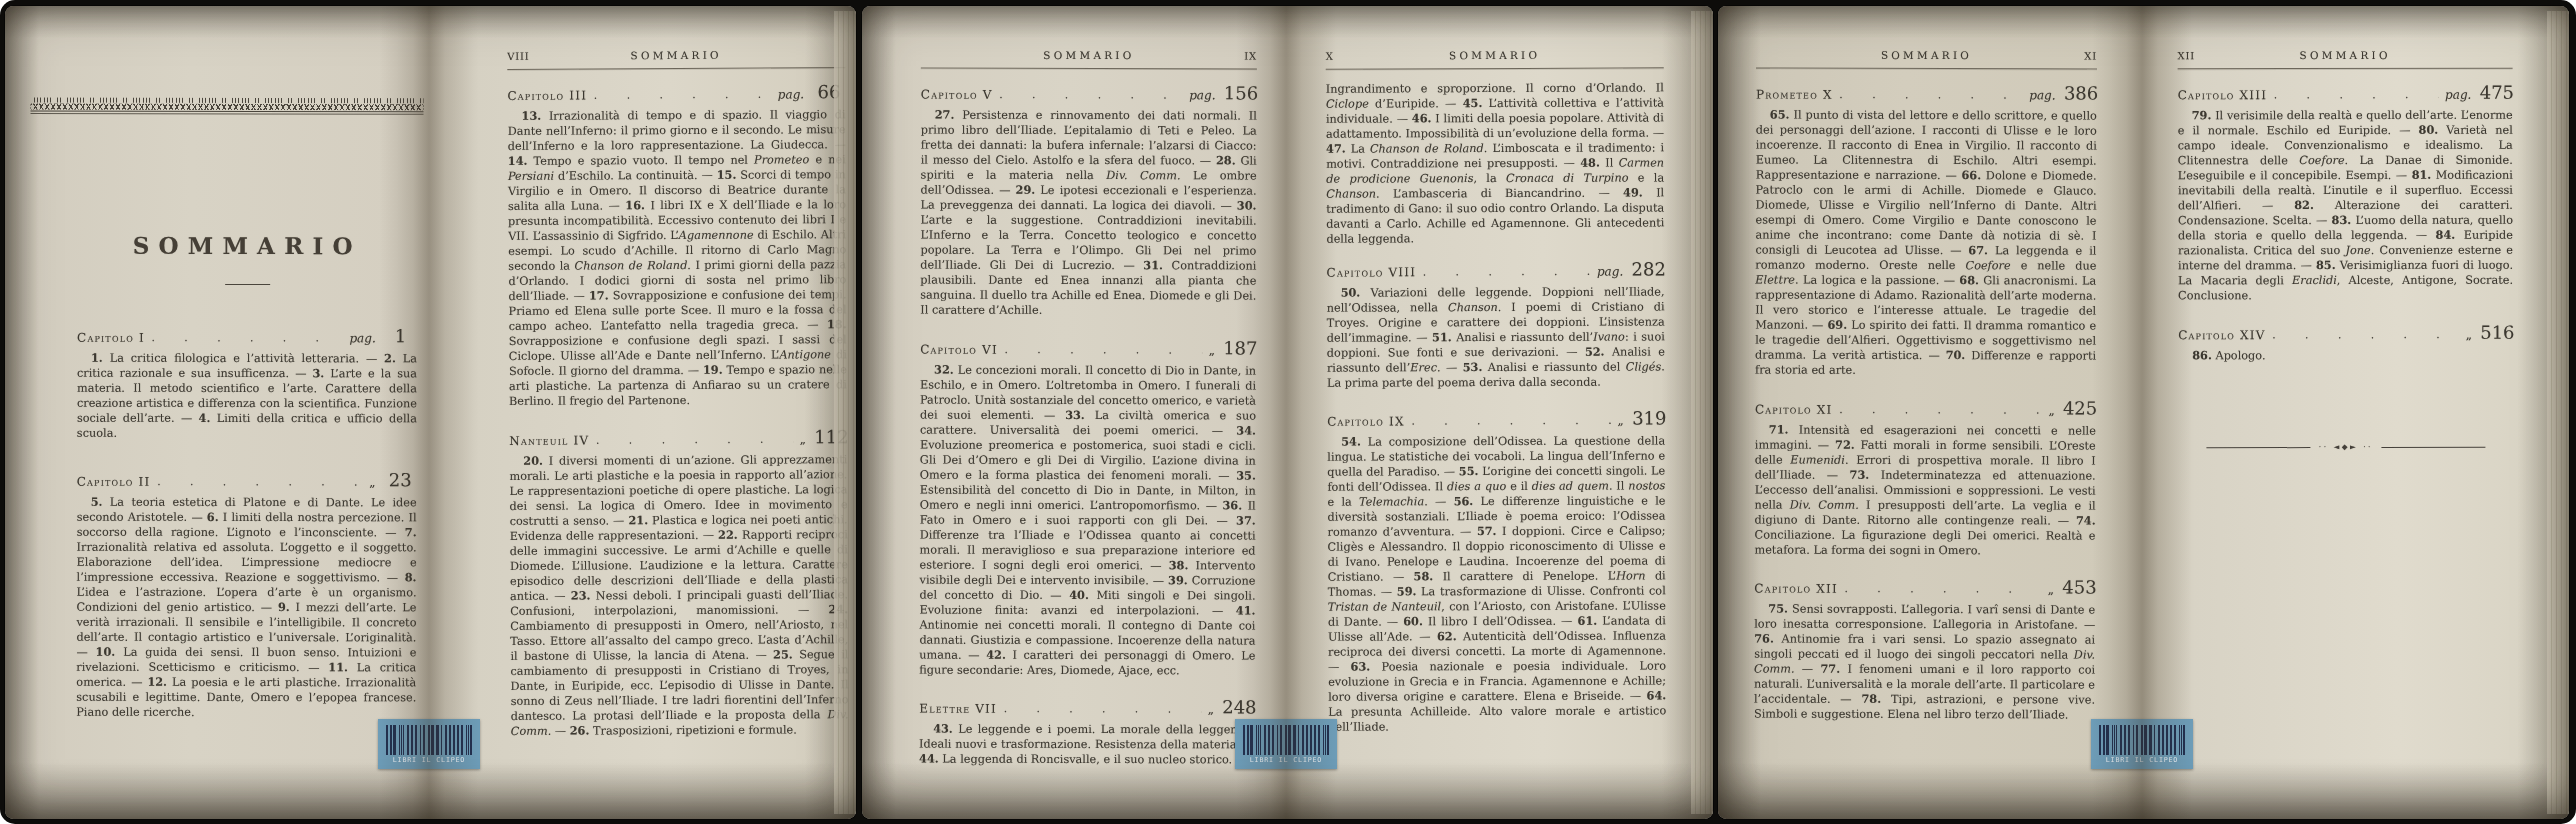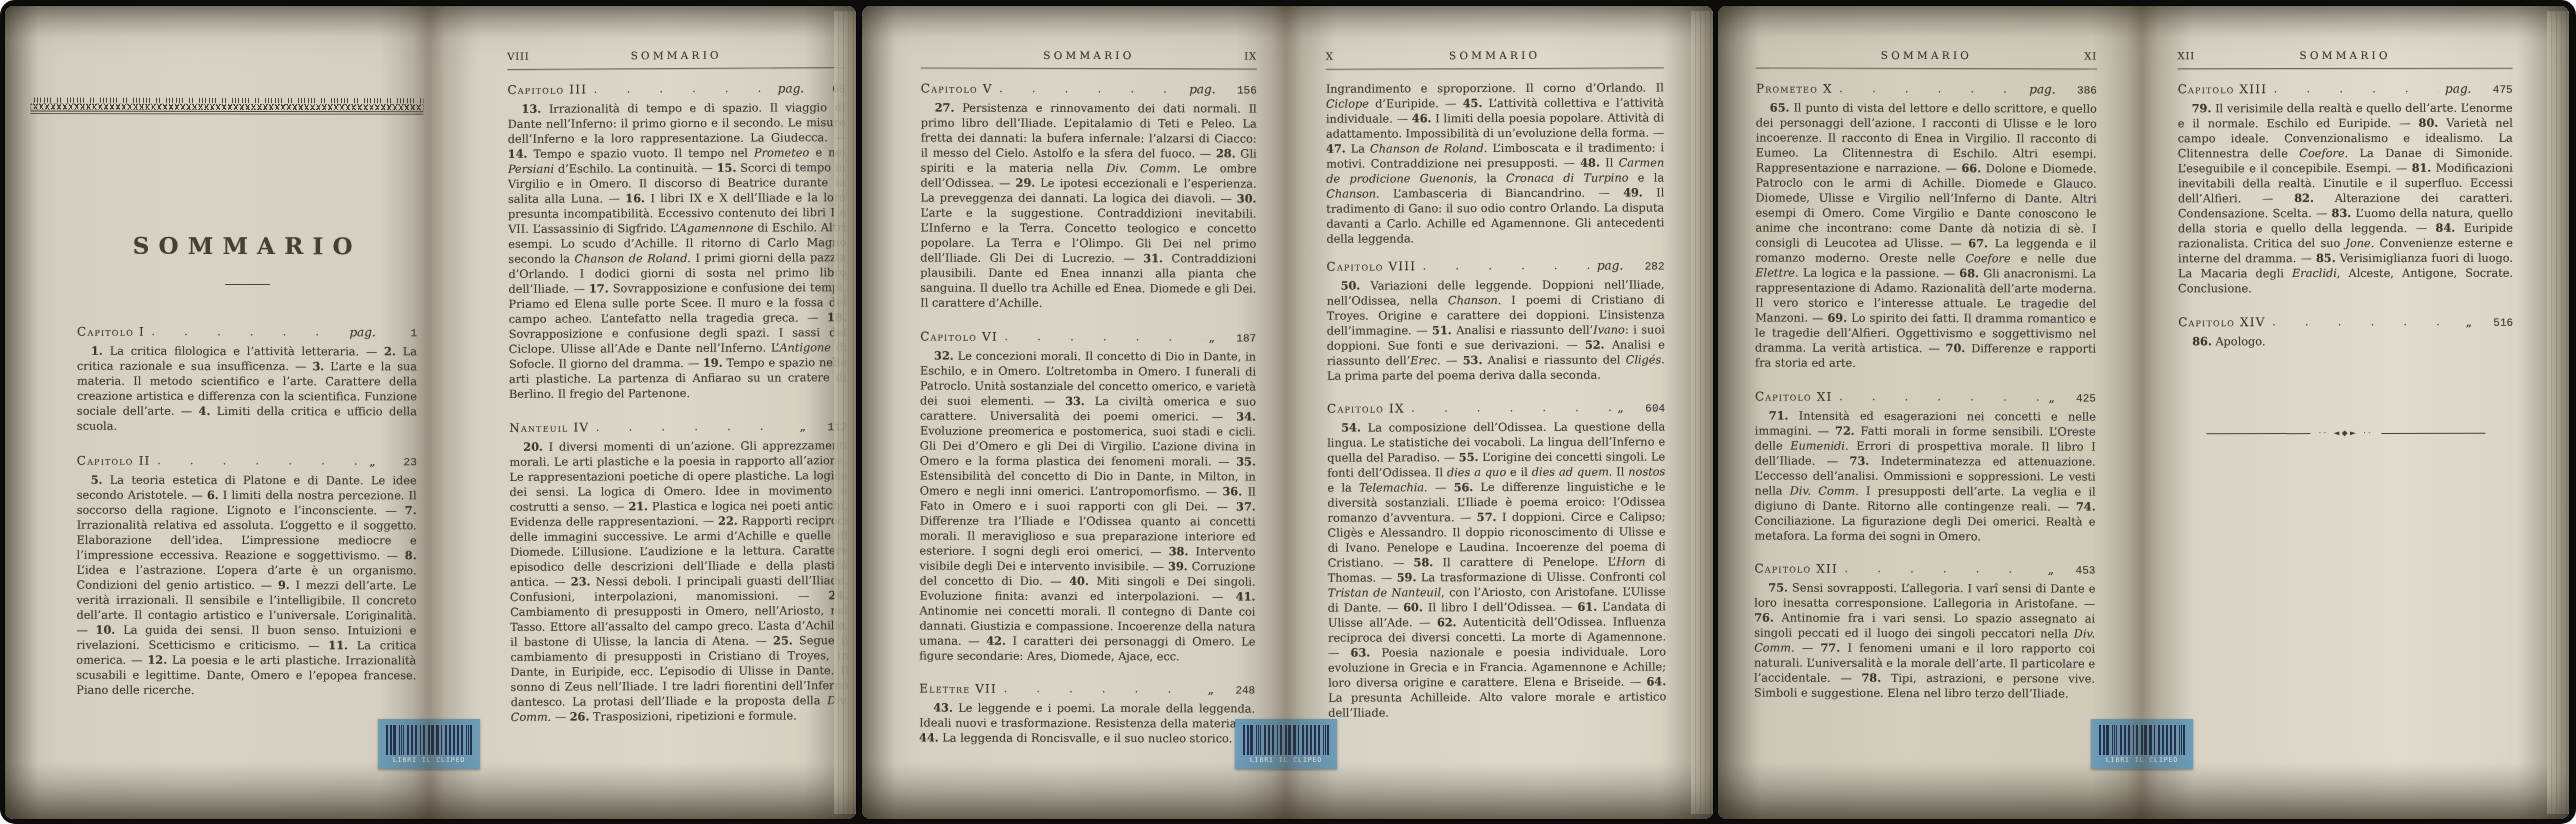--- a/index.html
+++ b/index.html
@@ -59,40 +59,40 @@
   .hrule{border-top:0.8px solid #6c665a;margin-top:2.5px;box-shadow:0 0.8px 0 rgba(108,102,90,.25);}
 
   .chapter{margin-top:18.3px;}
   .chapters > .chapter:first-child{margin-top:13.3px;}
   .chline{display:flex;align-items:baseline;font-size:12px;}
   .chlabel{font-variant:small-caps;letter-spacing:1.2px;white-space:nowrap;}
   .dots{flex:1;overflow:hidden;white-space:nowrap;font-size:10.8px;letter-spacing:7.5px;
         margin:0 6.7px;transform:translateY(-0.8px);color:#45403a;}
   .ref{white-space:nowrap;margin-right:8.3px;font-size:12px;}
   .ref.it{font-style:italic;}
-  .pageno{width:33px;text-align:right;font-size:11px;font-family:Liberation Mono, monospace;}
+  .pageno{width:33px;text-align:center;font-size:18px;}
   .summary{margin:5px 0 0 0;font-size:11.3px;line-height:15px;text-align:justify;
            text-indent:14px;}
   .summary.cont{text-indent:0;margin-top:11.7px;}
   .summary b{font-weight:bold;}
   .summary i{font-style:italic;}
 
   
   .t-content{top:0;}
   .ornament{position:absolute;top:92px;left:-47px;width:393px;}
   .orn-ticks{height:5px;background:repeating-linear-gradient(90deg,#4a453c 0 0.8px,transparent 0.8px 3.3px);}
   .orn-zig{height:5.8px;margin-top:0.8px;background:
       repeating-linear-gradient(58deg,#4a453c 0 1.2px,transparent 1.2px 5px),
       repeating-linear-gradient(-58deg,#4a453c 0 1.2px,transparent 1.2px 5px);}
   .orn-rule{margin-top:1.7px;border-top:0.8px solid #4a453c;box-shadow:0 2.5px 0 rgba(74,69,60,.85);}
   .big-heading{margin:0;padding-top:226px;text-align:center;font-size:23px;font-weight:bold;
       letter-spacing:9.2px;color:#453f36;}
   .divider{width:45px;border-top:1.2px solid #4a453c;margin:25px auto 0 auto;}
   .t-content .chapters > .chapter:first-child{margin-top:40px;}
-  .t-content .chapter{margin-top:20px;}
+  .t-content .chapter{margin-top:28px;}
 
   .endorn{display:flex;align-items:center;margin-top:80px;padding:0 28px;color:#45403a;}
   .eo-line{flex:1;border-top:0.8px solid #45403a;}
   .eo-glyph{font-size:7.5px;letter-spacing:2.5px;padding:0 8.3px;transform:translateY(-0.8px);}
 
   
   .sticker{position:absolute;left:373px;top:713px;width:102px;height:50px;z-index:3;
       background:#6d9cb7;box-shadow:0 0.8px 2.5px rgba(0,0,0,.35);}
   .bars{height:30px;margin:5.8px 7.5px 1.7px 7.5px;background:
       repeating-linear-gradient(90deg,#22304f 0 1.7px,transparent 1.7px 4.2px),
@@ -236,21 +236,21 @@
                   <span class="ref it">pag.</span>
                   <span class="pageno">282</span>
                 </div>
                 <p class="summary"><b>50.</b> Variazioni delle leggende. Doppioni nell’Iliade, nell’Odissea, nella <i>Chanson</i>. I poemi di Cristiano di Troyes. Origine e carattere dei doppioni. L’insistenza dell’immagine. — <b>51.</b> Analisi e riassunto dell’<i>Ivano</i>: i suoi doppioni. Sue fonti e sue derivazioni. — <b>52.</b> Analisi e riassunto dell’<i>Erec</i>. — <b>53.</b> Analisi e riassunto del <i>Cligés</i>. La prima parte del poema deriva dalla seconda.</p>
               </div>
               <div class="chapter">
                 <div class="chline">
                   <span class="chlabel">Capitolo IX</span>
                   <span class="dots">.&nbsp;&nbsp;.&nbsp;&nbsp;.&nbsp;&nbsp;.&nbsp;&nbsp;.&nbsp;&nbsp;.&nbsp;&nbsp;.&nbsp;&nbsp;.&nbsp;&nbsp;.&nbsp;&nbsp;.&nbsp;&nbsp;.&nbsp;&nbsp;.&nbsp;&nbsp;.&nbsp;&nbsp;.&nbsp;&nbsp;.&nbsp;&nbsp;.&nbsp;&nbsp;.&nbsp;&nbsp;.&nbsp;&nbsp;.&nbsp;&nbsp;.&nbsp;&nbsp;.&nbsp;&nbsp;.&nbsp;&nbsp;.&nbsp;&nbsp;.&nbsp;&nbsp;.&nbsp;&nbsp;.&nbsp;&nbsp;.&nbsp;&nbsp;.&nbsp;&nbsp;</span>
                   <span class="ref">„</span>
-                  <span class="pageno">604</span>
+                  <span class="pageno">319</span>
                 </div>
                 <p class="summary"><b>54.</b> La composizione dell’Odissea. La questione della lingua. Le statistiche dei vocaboli. La lingua dell’Inferno e quella del Paradiso. — <b>55.</b> L’origine dei concetti singoli. Le fonti dell’Odissea. Il <i>dies a quo</i> e il <i>dies ad quem</i>. Il <i>nostos</i> e la <i>Telemachia</i>. — <b>56.</b> Le differenze linguistiche e le diversità sostanziali. L’Iliade è poema eroico: l’Odissea romanzo d’avventura. — <b>57.</b> I doppioni. Circe e Calipso; Cligès e Alessandro. Il doppio riconoscimento di Ulisse e di Ivano. Penelope e Laudina. Incoerenze del poema di Cristiano. — <b>58.</b> Il carattere di Penelope. L’<i>Horn</i> di Thomas. — <b>59.</b> La trasformazione di Ulisse. Confronti col <i>Tristan de Nanteuil</i>, con l’Ariosto, con Aristofane. L’Ulisse di Dante. — <b>60.</b> Il libro I dell’Odissea. — <b>61.</b> L’andata di Ulisse all’Ade. — <b>62.</b> Autenticità dell’Odissea. Influenza reciproca dei diversi concetti. La morte di Agamennone. — <b>63.</b> Poesia nazionale e poesia individuale. Loro evoluzione in Grecia e in Francia. Agamennone e Achille; loro diversa origine e carattere. Elena e Briseide. — <b>64.</b> La presunta Achilleide. Alto valore morale e artistico dell’Iliade.</p>
               </div>
             </div>
           </div>
         </article>
       <div class="sticker">
         <div class="bars"></div>
         <div class="sticker-label">LIBRI IL CLIPEO</div>
       </div>

